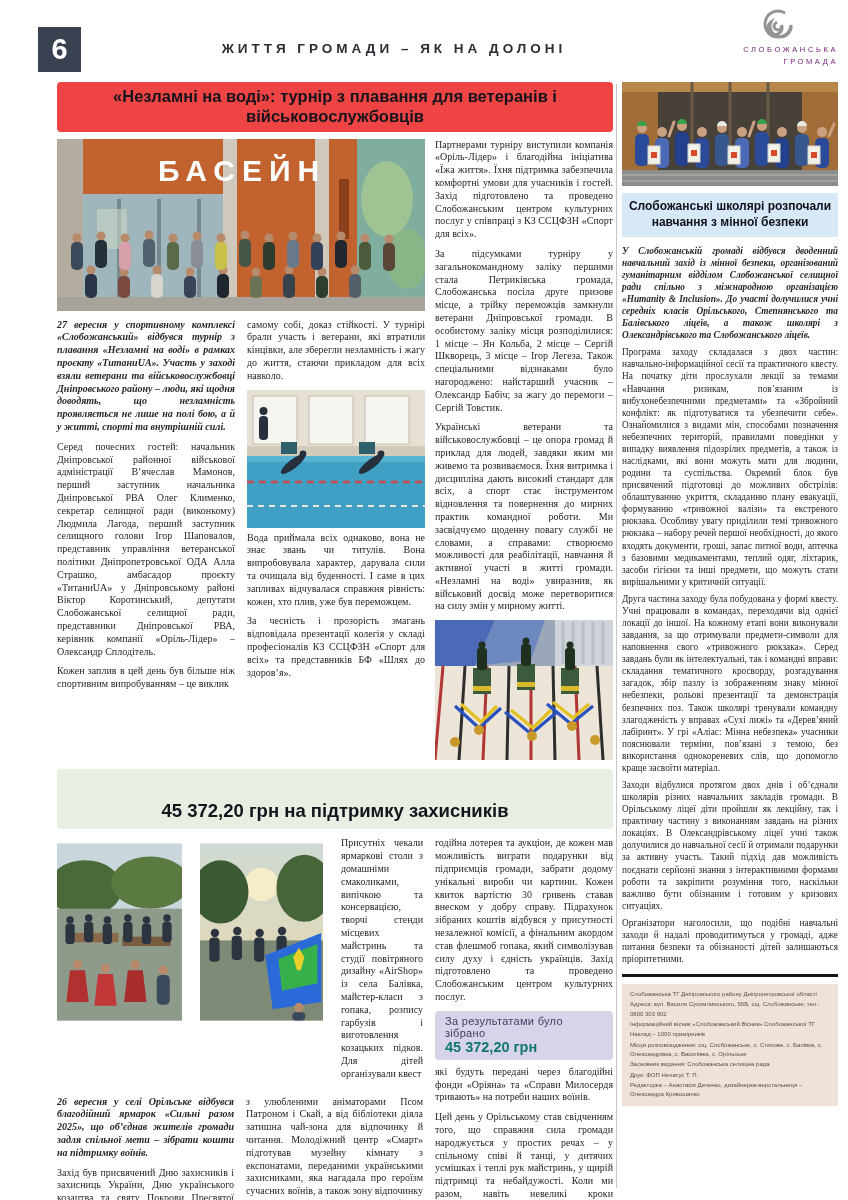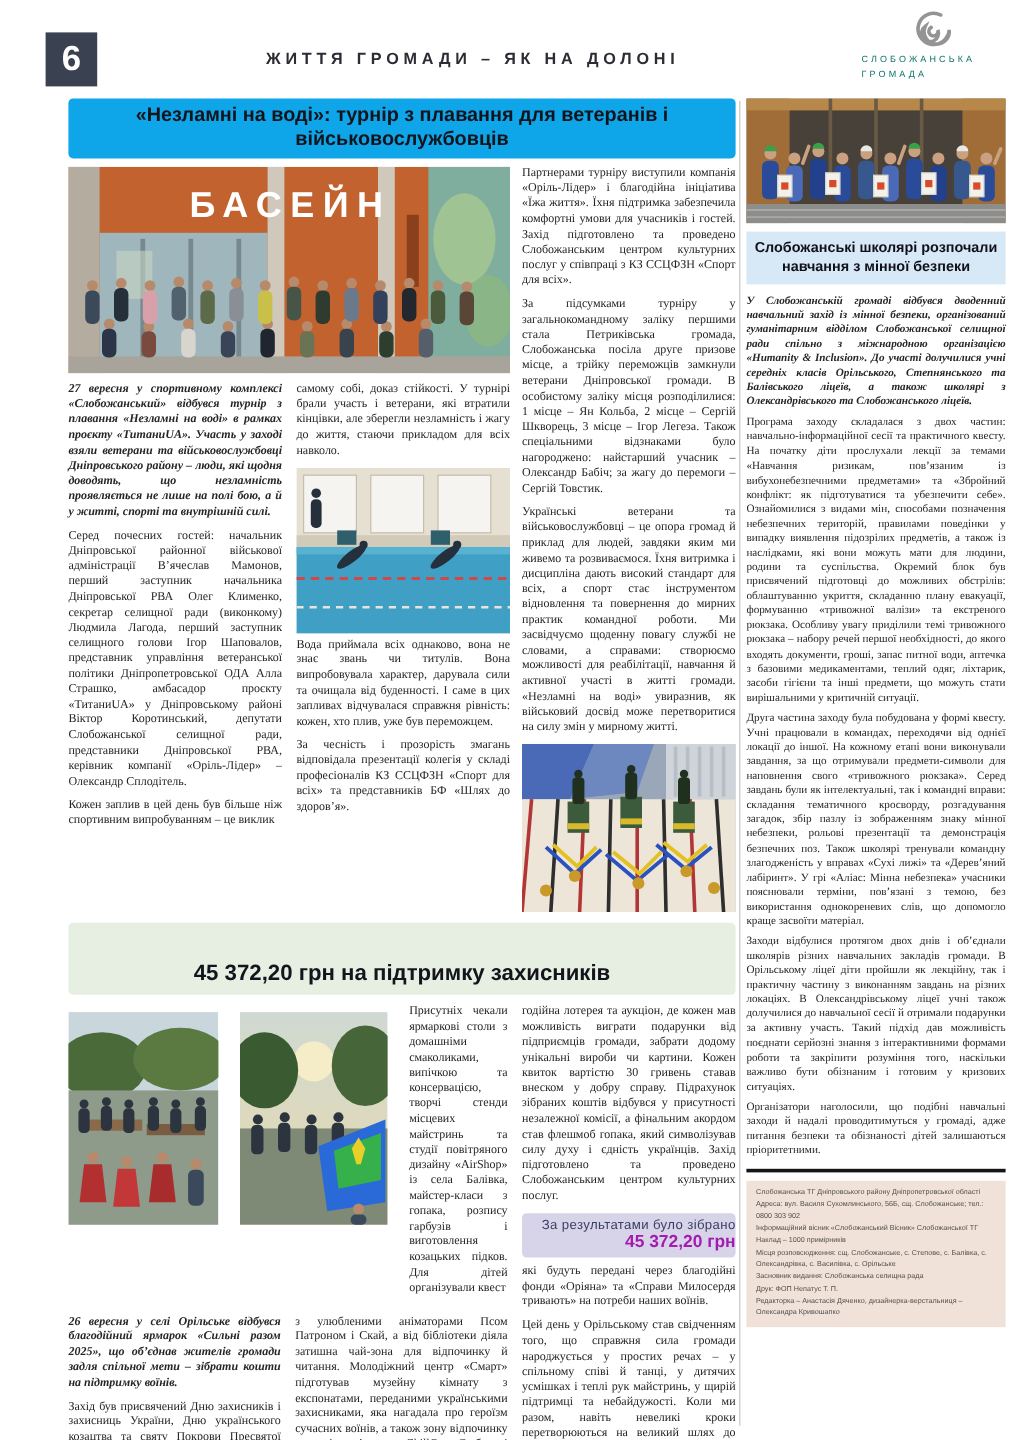--- a/index.html
+++ b/index.html
@@ -2,49 +2,49 @@
 <html lang="uk"><head>
 <meta charset="utf-8">
 <style>
   *{margin:0;padding:0;box-sizing:border-box}
   html,body{width:848px;height:1200px;background:#fff}
   body{font-family:"Liberation Serif",serif;color:#262626;position:relative;overflow:hidden}
   .pagenum{position:absolute;left:38px;top:27px;width:43px;height:45px;background:#3a4150;color:#fff;
     font-family:"Liberation Sans",sans-serif;font-weight:bold;font-size:29px;display:flex;align-items:center;justify-content:center}
   .header-title{position:absolute;left:120px;right:180px;top:41px;text-align:center;
     font-family:"Liberation Sans",sans-serif;font-weight:bold;font-size:13.5px;letter-spacing:4px;color:#2c2c34;white-space:nowrap}
-  .logo{position:absolute;right:10px;top:8px;width:120px;text-align:left;color:#0f766e;font-family:"Liberation Sans",sans-serif}
+  .logo{position:absolute;right:10px;top:8px;width:120px;text-align:right;color:#701a75;font-family:"Liberation Sans",sans-serif}
   .logo svg{display:block;margin:0 auto 2px}
   .logo .ltxt{font-size:7.5px;letter-spacing:2.6px;line-height:1.6}
   main{position:absolute;left:57px;top:82px;width:556px}
   .vdivider{position:absolute;left:616px;top:84px;width:1px;height:1104px;background:#c6c6c6}
   aside{position:absolute;left:622px;top:82px;width:216px}
-  .art-title{background:#0ea5e9;border-radius:4px;text-align:center;font-family:"Liberation Sans",sans-serif;
+  .art-title{background:#ef4444;border-radius:4px;text-align:center;font-family:"Liberation Sans",sans-serif;
     font-weight:bold;color:#14141c;font-size:16.5px;padding:5px 6px;line-height:1.2}
   .art-title.green{background:#e6efe2;font-size:18.5px;padding:6px 4px;line-height:1.3}
   p.just{text-align:justify;font-size:10px;line-height:1.28;margin-bottom:7px}
   .leadp{font-weight:bold;font-style:italic}
   .a1body{display:flex;gap:10px;margin-top:7px}
   .a1left{width:368px}
   .cols2{display:flex;gap:12px;margin-top:8px}
   .cols2 .c{flex:1;min-width:0}
   .a1c3{width:178px}
   .ph{display:block;width:100%}
   .a2body{display:flex;gap:12px;margin-top:8px}
   .a2left{width:366px}
   .a2row1{display:flex;gap:18px}
   .a2narrow{width:88px}
   .a2narrow p{font-size:10px}
   .a2cols{display:flex;gap:12px;margin-top:8px}
   .a2cols .c{flex:1;min-width:0}
   .a2c3{width:178px}
-  .donate{background:#d7d4ea;border-radius:4px;text-align:right;padding:4px 0 5px;margin:2px 0 6px;
+  .donate{background:#d7d4ea;border-radius:4px;text-align:left;padding:4px 10px 5px;margin:2px 0 6px;
     font-family:"Liberation Sans",sans-serif;color:#3a3e62}
   .donate .l1{font-size:11px;letter-spacing:.3px}
-  .donate .l2{font-size:14.5px;font-weight:bold;color:#a21caf}
+  .donate .l2{font-size:14.5px;font-weight:bold;color:#0f766e}
   .side-caption{background:#d7e9f6;border-radius:0;text-align:center;font-family:"Liberation Sans",sans-serif;
     font-weight:bold;font-size:12px;color:#10101a;padding:6px 2px;margin:7px 0 8px;line-height:1.32}
   aside p{font-size:9.3px;line-height:1.3;text-align:justify;margin-bottom:5px}
   aside .side-lead{font-style:italic;font-weight:bold}
   .thickrule{height:3px;background:#161616;margin:9px 0 7px;border:none}
   .imprint{background:#f0e2d9;padding:6px 8px;font-size:6px;line-height:1.55;color:#55504c;font-family:"Liberation Sans",sans-serif}
   .imprint div{margin-bottom:1px}
   .mt4{margin-top:4px}
 </style>
 </head>

